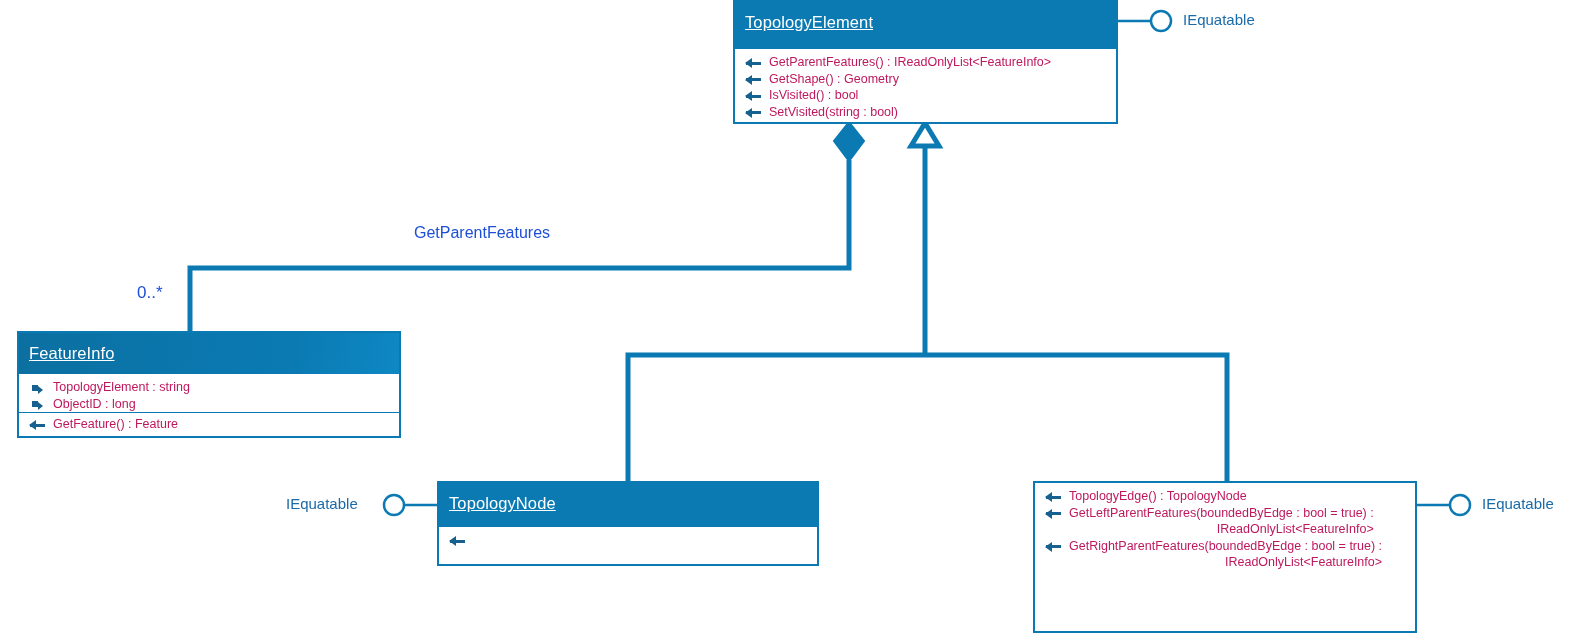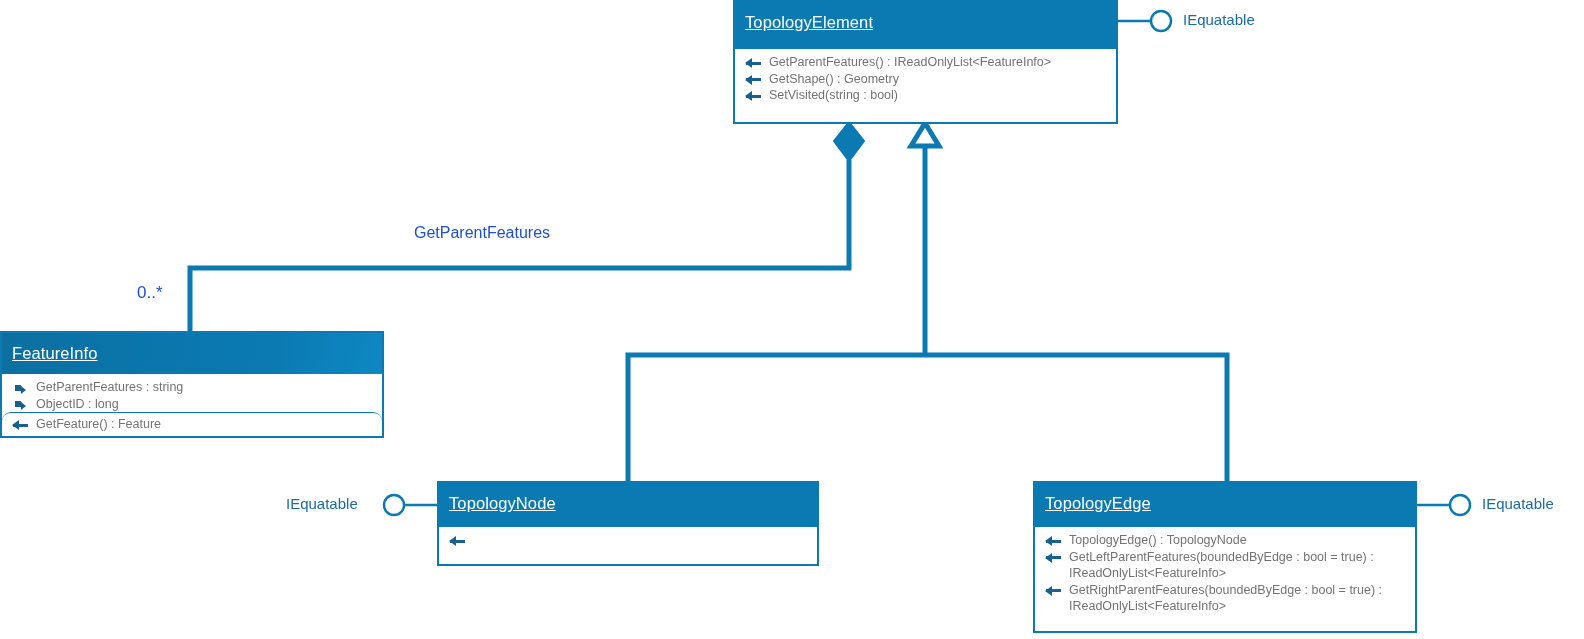--- a/index.html
+++ b/index.html
@@ -55,24 +55,25 @@
     box-sizing: border-box;
     padding: 5px 4px 5px 6px;
     background: #ffffff;
   }
   .uml-compartment + .uml-compartment {
     border-top: 1px solid #0b7ab3;
   }
   .member {
     display: flex;
     align-items: flex-start;
-    color: #737373;
+    color: #be185d;
     font-size: 12.5px;
     line-height: 16.5px;
     white-space: nowrap;
+    text-align: right;
   }
   .member .mtext {
     white-space: pre-line;
   }
   .gly {
     flex: 0 0 auto;
     width: 26px;
     height: 16.5px;
     position: relative;
     margin-right: 2px;
@@ -179,40 +180,44 @@
       <div class="member">
         <span class="gly op"></span>
         <span class="mtext">GetParentFeatures() : IReadOnlyList&lt;FeatureInfo&gt;</span>
       </div>
       <div class="member">
         <span class="gly op"></span>
         <span class="mtext">GetShape() : Geometry</span>
       </div>
       <div class="member">
         <span class="gly op"></span>
+        <span class="mtext">IsVisited() : bool</span>
+      </div>
+      <div class="member">
+        <span class="gly op"></span>
         <span class="mtext">SetVisited(string : bool)</span>
       </div>
     </div>
   </div>
 
   <div class="lollipop-label" style="left:1183px; top:11px;">IEquatable</div>
 
-  <div class="uml-class" id="cls-feature-info" style="left:0px; top:331px; width:384px; height:107px;">
+  <div class="uml-class" id="cls-feature-info" style="left:17px; top:331px; width:384px; height:107px;">
     <div class="uml-header grad" style="height:41px;">FeatureInfo</div>
     <div class="uml-compartment" style="height:38px;">
       <div class="member">
         <span class="gly attr"></span>
-        <span class="mtext">GetParentFeatures : string</span>
+        <span class="mtext">TopologyElement : string</span>
       </div>
       <div class="member">
         <span class="gly attr"></span>
         <span class="mtext">ObjectID : long</span>
       </div>
     </div>
-    <div class="uml-compartment" style="height:24px; padding-top:3px;border-radius:9px;">
+    <div class="uml-compartment" style="height:24px; padding-top:3px;">
       <div class="member">
         <span class="gly op"></span>
         <span class="mtext">GetFeature() : Feature</span>
       </div>
     </div>
   </div>
 
   <div class="edge-label" id="assoc-name-label" style="left:414px; top:224px;">GetParentFeatures</div>
   <div class="edge-label" id="assoc-mult-label" style="left:137px; top:283px;">0..*</div>
 
@@ -221,21 +226,20 @@
     <div class="uml-compartment" style="height:37px;">
       <div class="member">
         <span class="gly op"></span>
       </div>
     </div>
   </div>
 
   <div class="lollipop-label" style="left:286px; top:495px;">IEquatable</div>
 
   <div class="uml-class" id="cls-topology-edge" style="left:1033px; top:481px; width:384px; height:152px;">
-    <div class="uml-header" style="height:44px;">TopologyEdge</div>
     <div class="uml-compartment" style="height:104px;">
       <div class="member">
         <span class="gly op"></span>
         <span class="mtext">TopologyEdge() : TopologyNode</span>
       </div>
       <div class="member">
         <span class="gly op"></span>
         <span class="mtext">GetLeftParentFeatures(boundedByEdge : bool = true) :
 IReadOnlyList&lt;FeatureInfo&gt;</span>
       </div>

